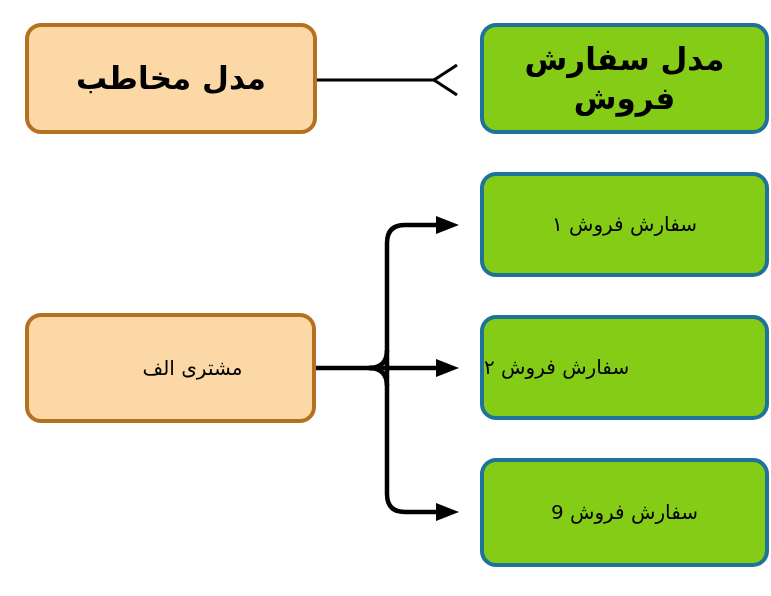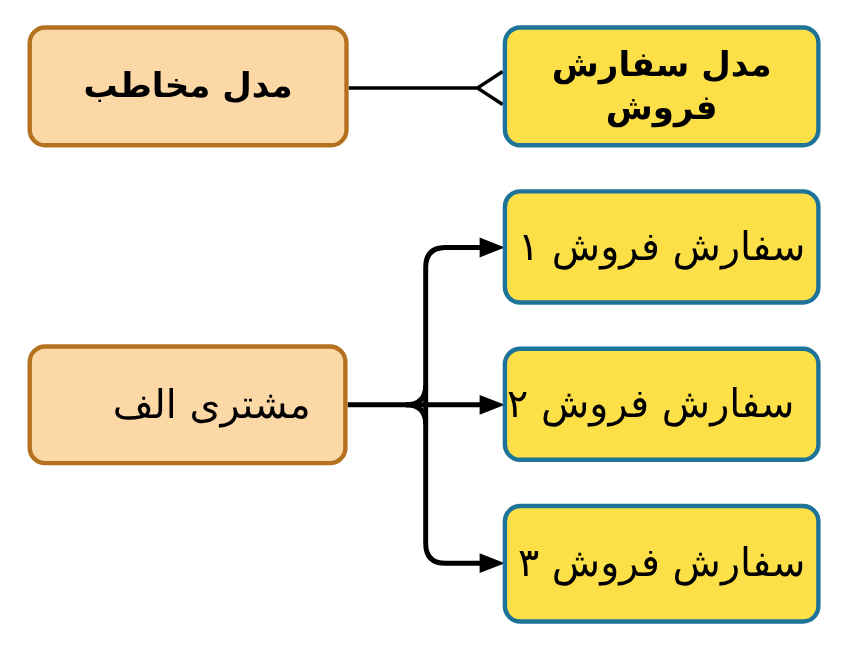--- a/index.html
+++ b/index.html
@@ -24,26 +24,26 @@
   .node {
     position: absolute;
     z-index: 2;
     box-sizing: border-box;
     border-radius: 16px;
     border: 4px solid;
     display: flex;
     align-items: center;
     justify-content: center;
     text-align: center;
-    font-size: 36px;
+    font-size: 20px;
     line-height: 1.25;
     direction: rtl;
   }
   .node.orange { background: #FBD8A6; border-color: #B4711F; }
-  .node.blue   { background: #fde047; border-color: #1E7398; }
+  .node.blue   { background: #84cc16; border-color: #1E7398; margin-left: 23px; }
   .node.bold   { font-weight: 700; font-size: 31px; }
 
   .node-contact-model    { left: 25px;  top: 23px;  width: 292px; height: 111px; }
   .node-sale-order-model { left: 457px; top: 23px;  width: 289px; height: 111px; }
   .node-customer-a       { left: 25px;  top: 313px; width: 291px; height: 110px; padding-left: 44px; }
   .node-sale-order-1     { left: 457px; top: 172px; width: 289px; height: 105px; }
   .node-sale-order-2     { left: 457px; top: 315px; width: 289px; height: 105px; justify-content: flex-end; }
   .node-sale-order-3     { left: 457px; top: 458px; width: 289px; height: 109px; }
 </style>
 </head>
@@ -86,16 +86,16 @@
 
   <div class="node blue node-sale-order-1">
     <span>سفارش فروش ۱</span>
   </div>
 
   <div class="node blue node-sale-order-2">
     <span>سفارش فروش ۲</span>
   </div>
 
   <div class="node blue node-sale-order-3">
-    <span>سفارش فروش ۳</span>
+    <span>سفارش فروش 9</span>
   </div>
 
 </div>
 
 </body></html>

